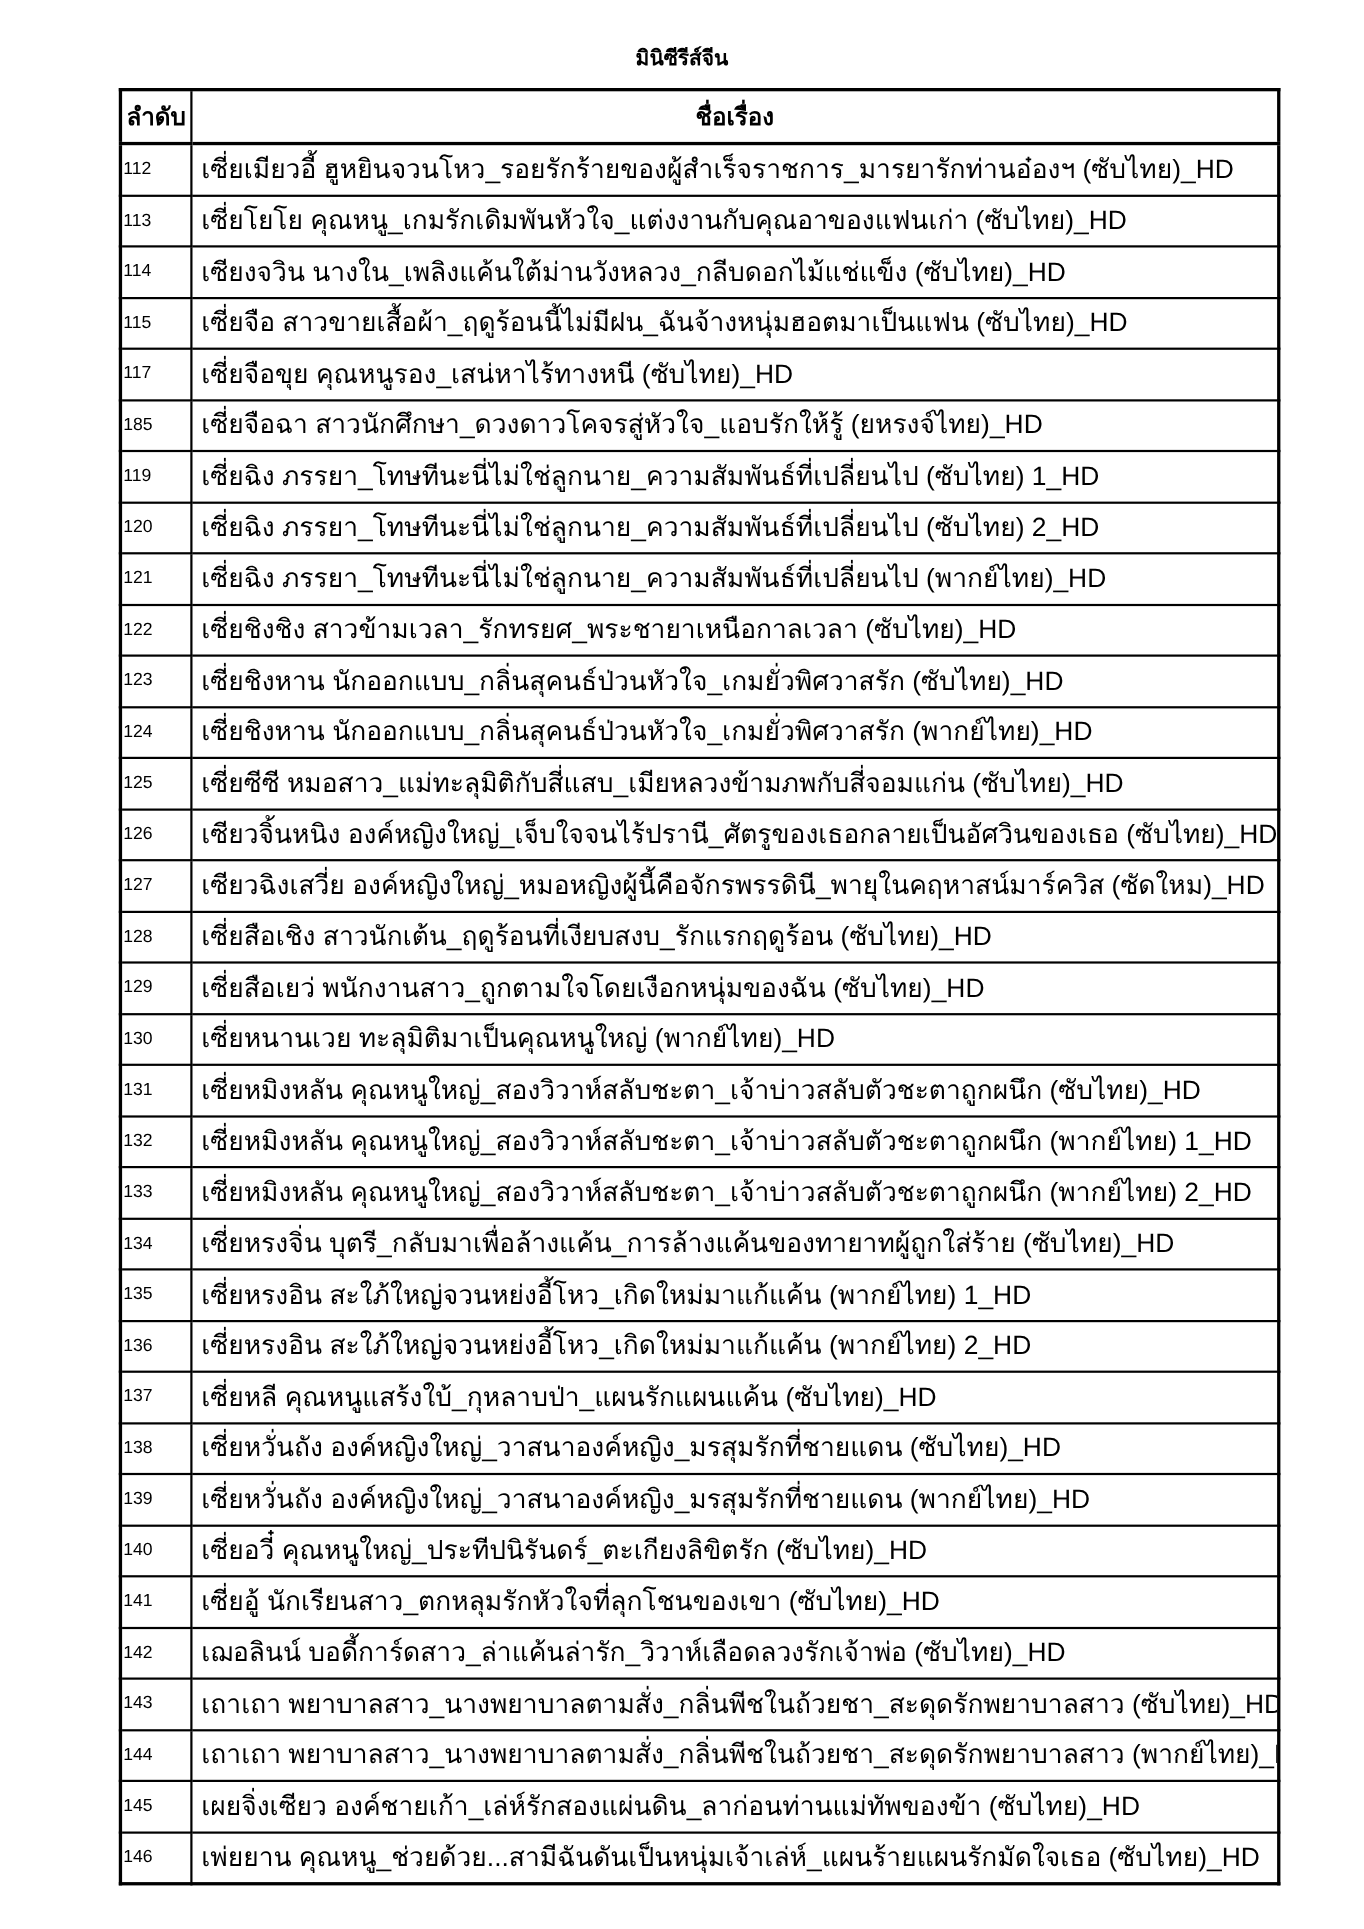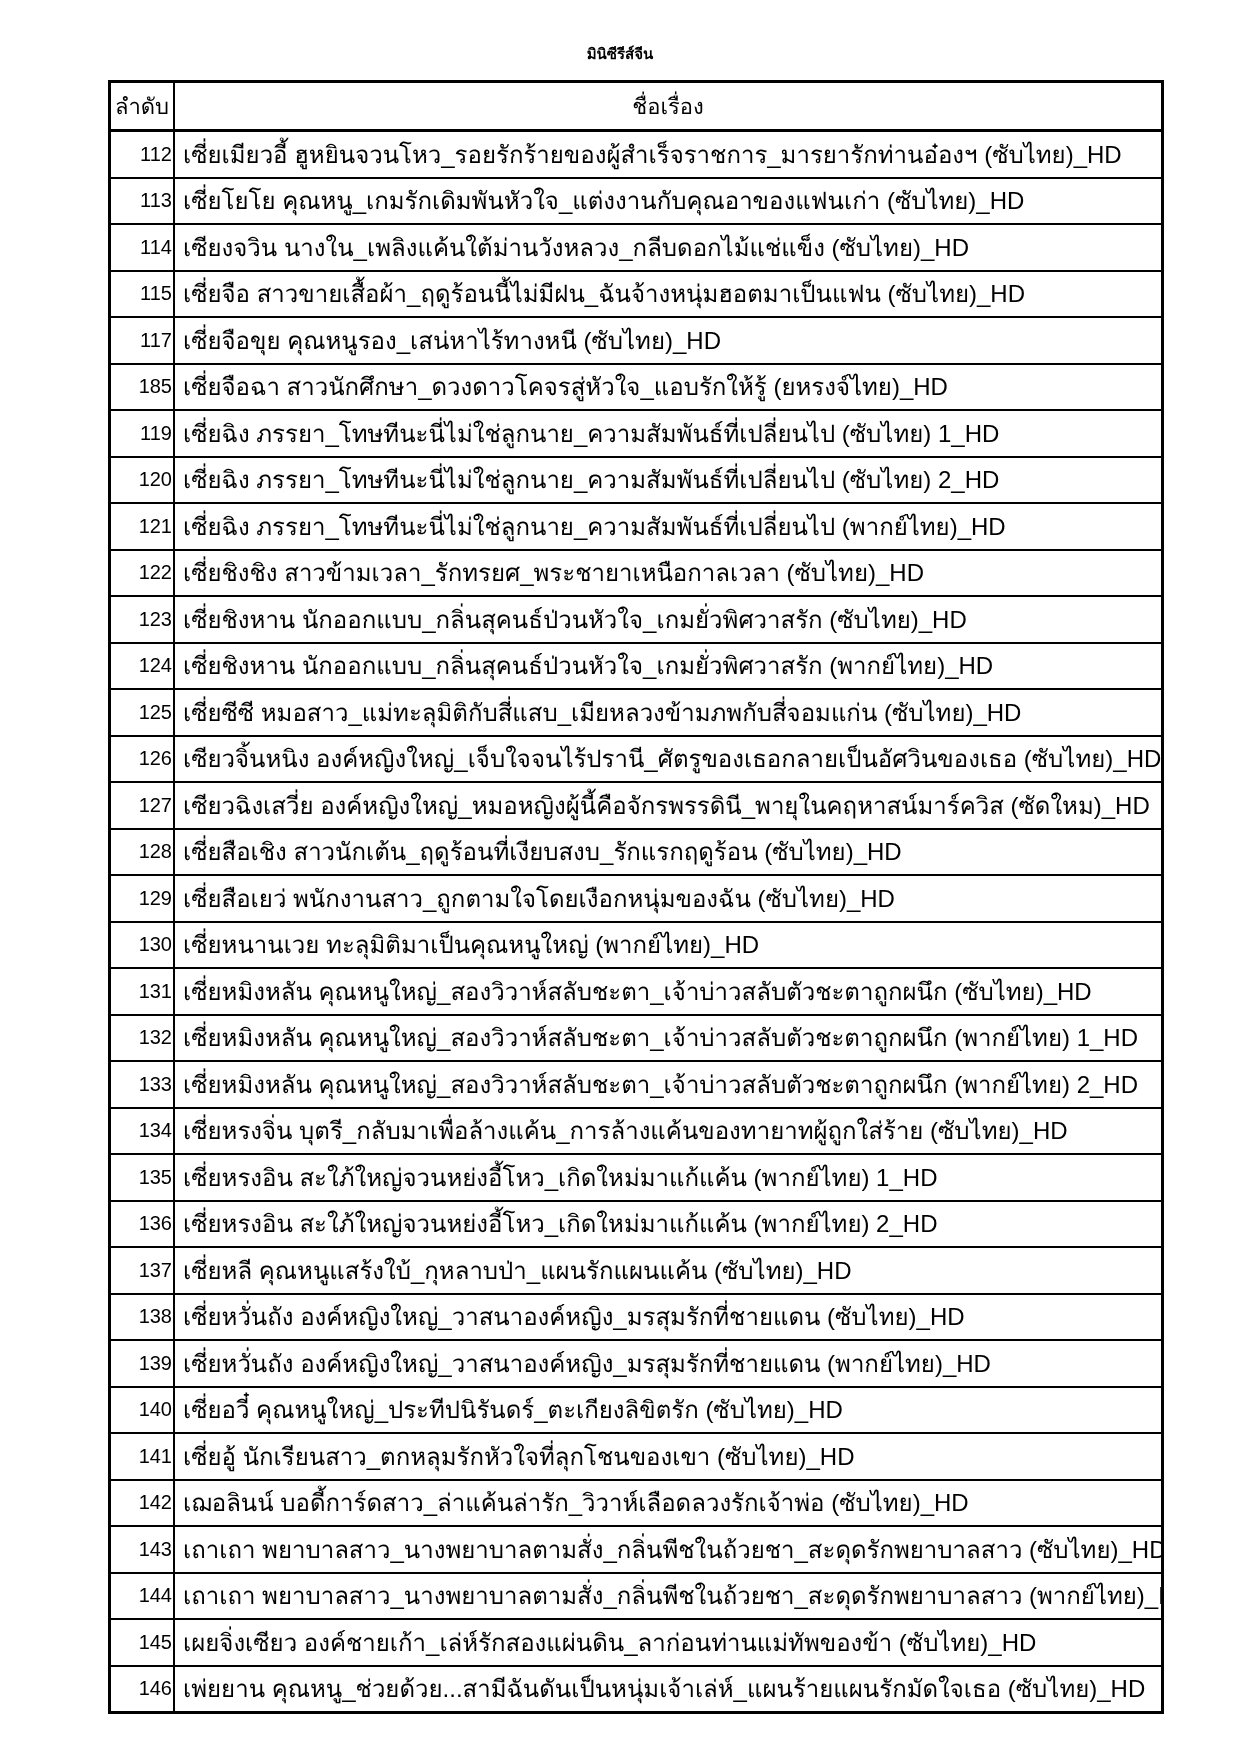--- a/index.html
+++ b/index.html
@@ -12,21 +12,21 @@
   .page {
     position: relative;
     width: 1240px;
     height: 1754px;
     background: #ffffff;
     overflow: hidden;
   }
   .doc-title {
     padding-top: 40px;
     text-align: center;
-    font-size: 15px;
+    font-size: 19px;
     font-weight: bold;
     line-height: 28px;
   }
   table.series-table {
     border-collapse: collapse;
     table-layout: fixed;
     margin-left: 108px;
     margin-top: 12px;
     width: 1056px;
     border: 3px solid #000;
@@ -34,29 +34,29 @@
   table.series-table th,
   table.series-table td {
     border: 2px solid #000;
     vertical-align: middle;
     overflow: hidden;
     white-space: nowrap;
   }
   table.series-table thead th {
     height: 44px;
     font-size: 22px;
-    font-weight: normal;
+    font-weight: bold;
     text-align: center;
     border-bottom: 3px solid #000;
   }
   .col-no { width: 60px; }
   td.cell-no {
     height: 42.5px;
-    text-align: right;
-    font-size: 20px;
+    text-align: left;
+    font-size: 16px;
   }
   td.cell-title {
     height: 42.5px;
     text-align: left;
     font-size: 24px;
     padding-left: 8px;
     padding-right: 4px;
     line-height: 1.05;
   }
 </style>

